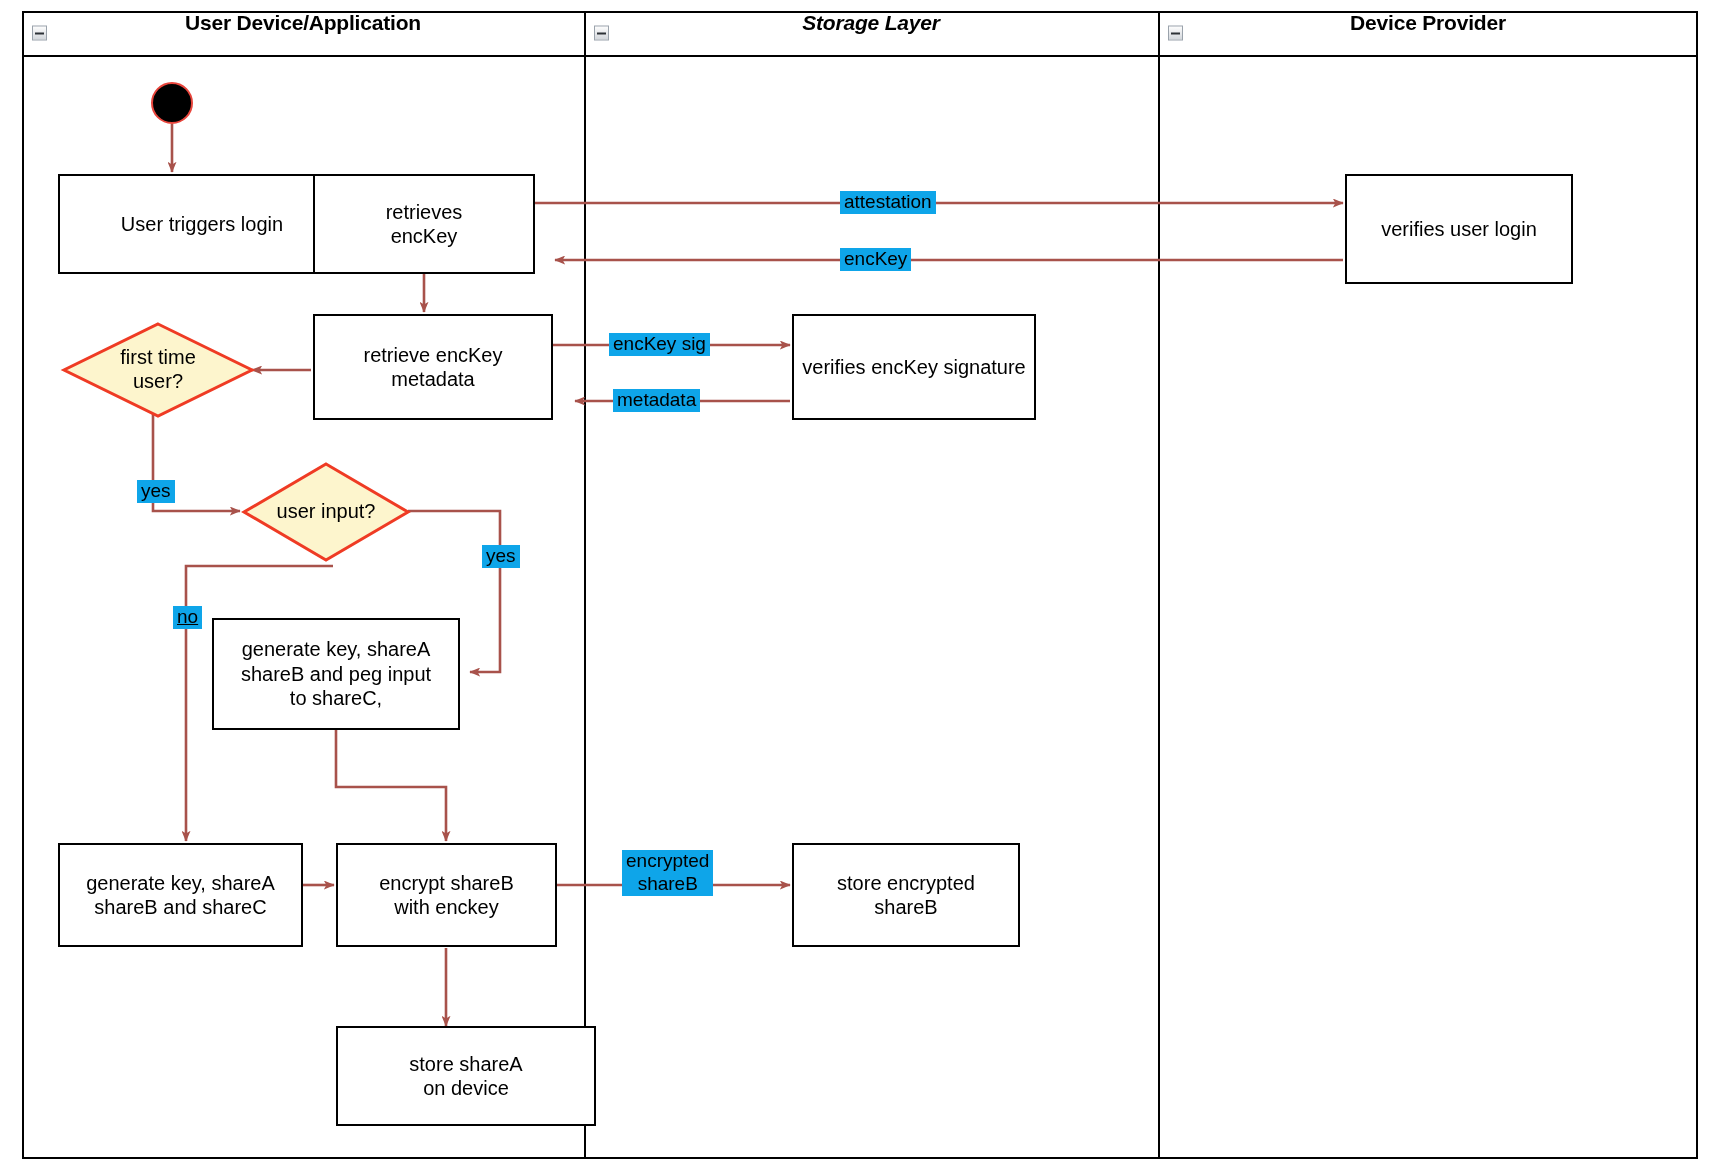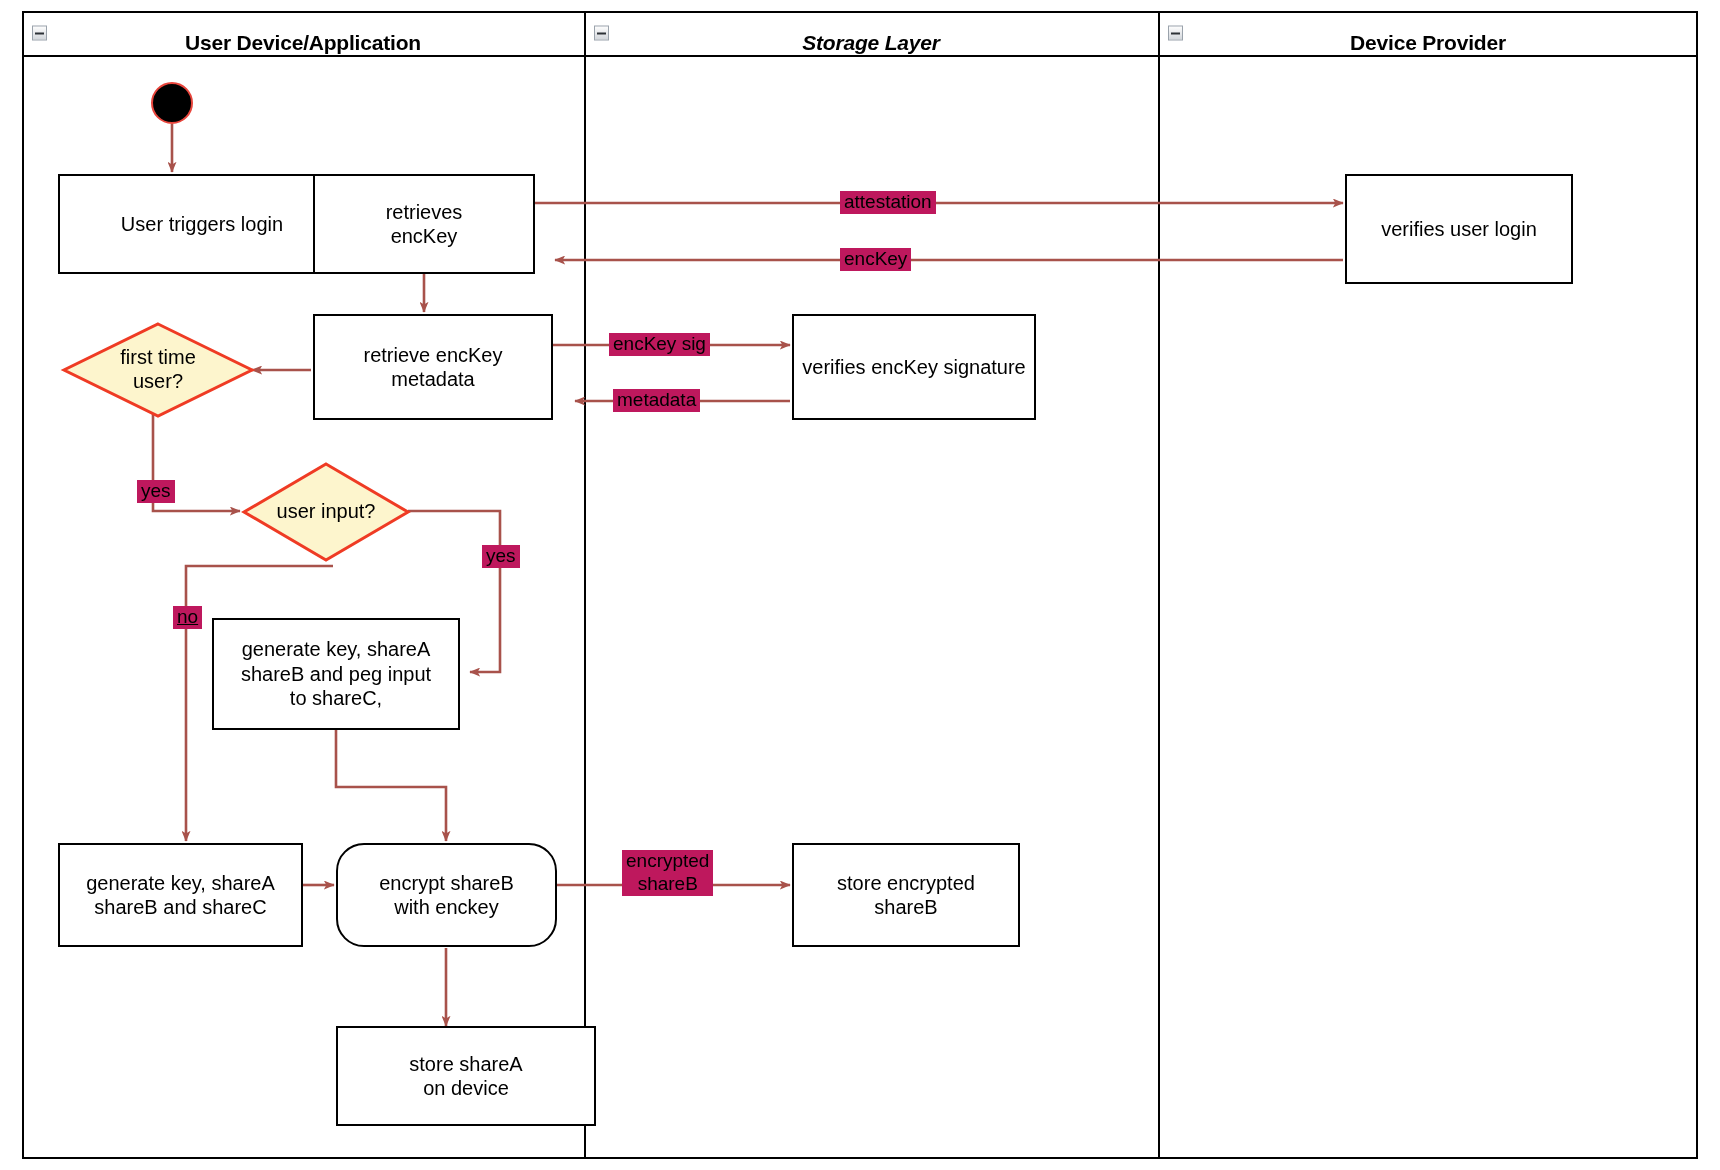--- a/index.html
+++ b/index.html
@@ -26,21 +26,21 @@
     border: 2px solid #000000;
     box-sizing: border-box;
   }
   .lane-header {
     position: absolute;
     top: 11px;
     height: 46px;
     border-bottom: 2px solid #000000;
     box-sizing: border-box;
     display: flex;
-    align-items: flex-end;
+    align-items: flex-start;
     justify-content: center;
   }
   .lane-title {
     font-size: 21px;
     font-weight: bold;
     color: #000000;
     letter-spacing: -0.2px;
   }
   .lane-divider {
     position: absolute;
@@ -132,21 +132,21 @@
     color: #000000;
     white-space: pre;
   }
 
   
   .edge-label {
     position: absolute;
     font-size: 19px;
     line-height: 1.2;
     color: #000000;
-    background: #be185d;
+    background: #0ea5e9;
     padding: 0 4px;
     white-space: pre;
     text-align: center;
     z-index: 3;
   }
 
   
   #edges {
     position: absolute;
     left: 0;
@@ -265,21 +265,21 @@
     <span class="txt">generate key, shareA
 shareB and peg input
 to shareC,</span>
   </div>
 
   <div class="node box" style="left:58px; top:843px; width:245px; height:104px;">
     <span class="txt">generate key, shareA
 shareB and shareC</span>
   </div>
 
-  <div class="node box" style="left:336px; top:843px; width:221px; height:104px;border-radius:28px;">
+  <div class="node box" style="left:336px; top:843px; width:221px; height:104px;">
     <span class="txt">encrypt shareB
 with enckey</span>
   </div>
 
   <div class="node box" style="left:792px; top:843px; width:228px; height:104px;">
     <span class="txt">store encrypted
 shareB</span>
   </div>
 
   <div class="node box" style="left:336px; top:1026px; width:260px; height:100px;">

